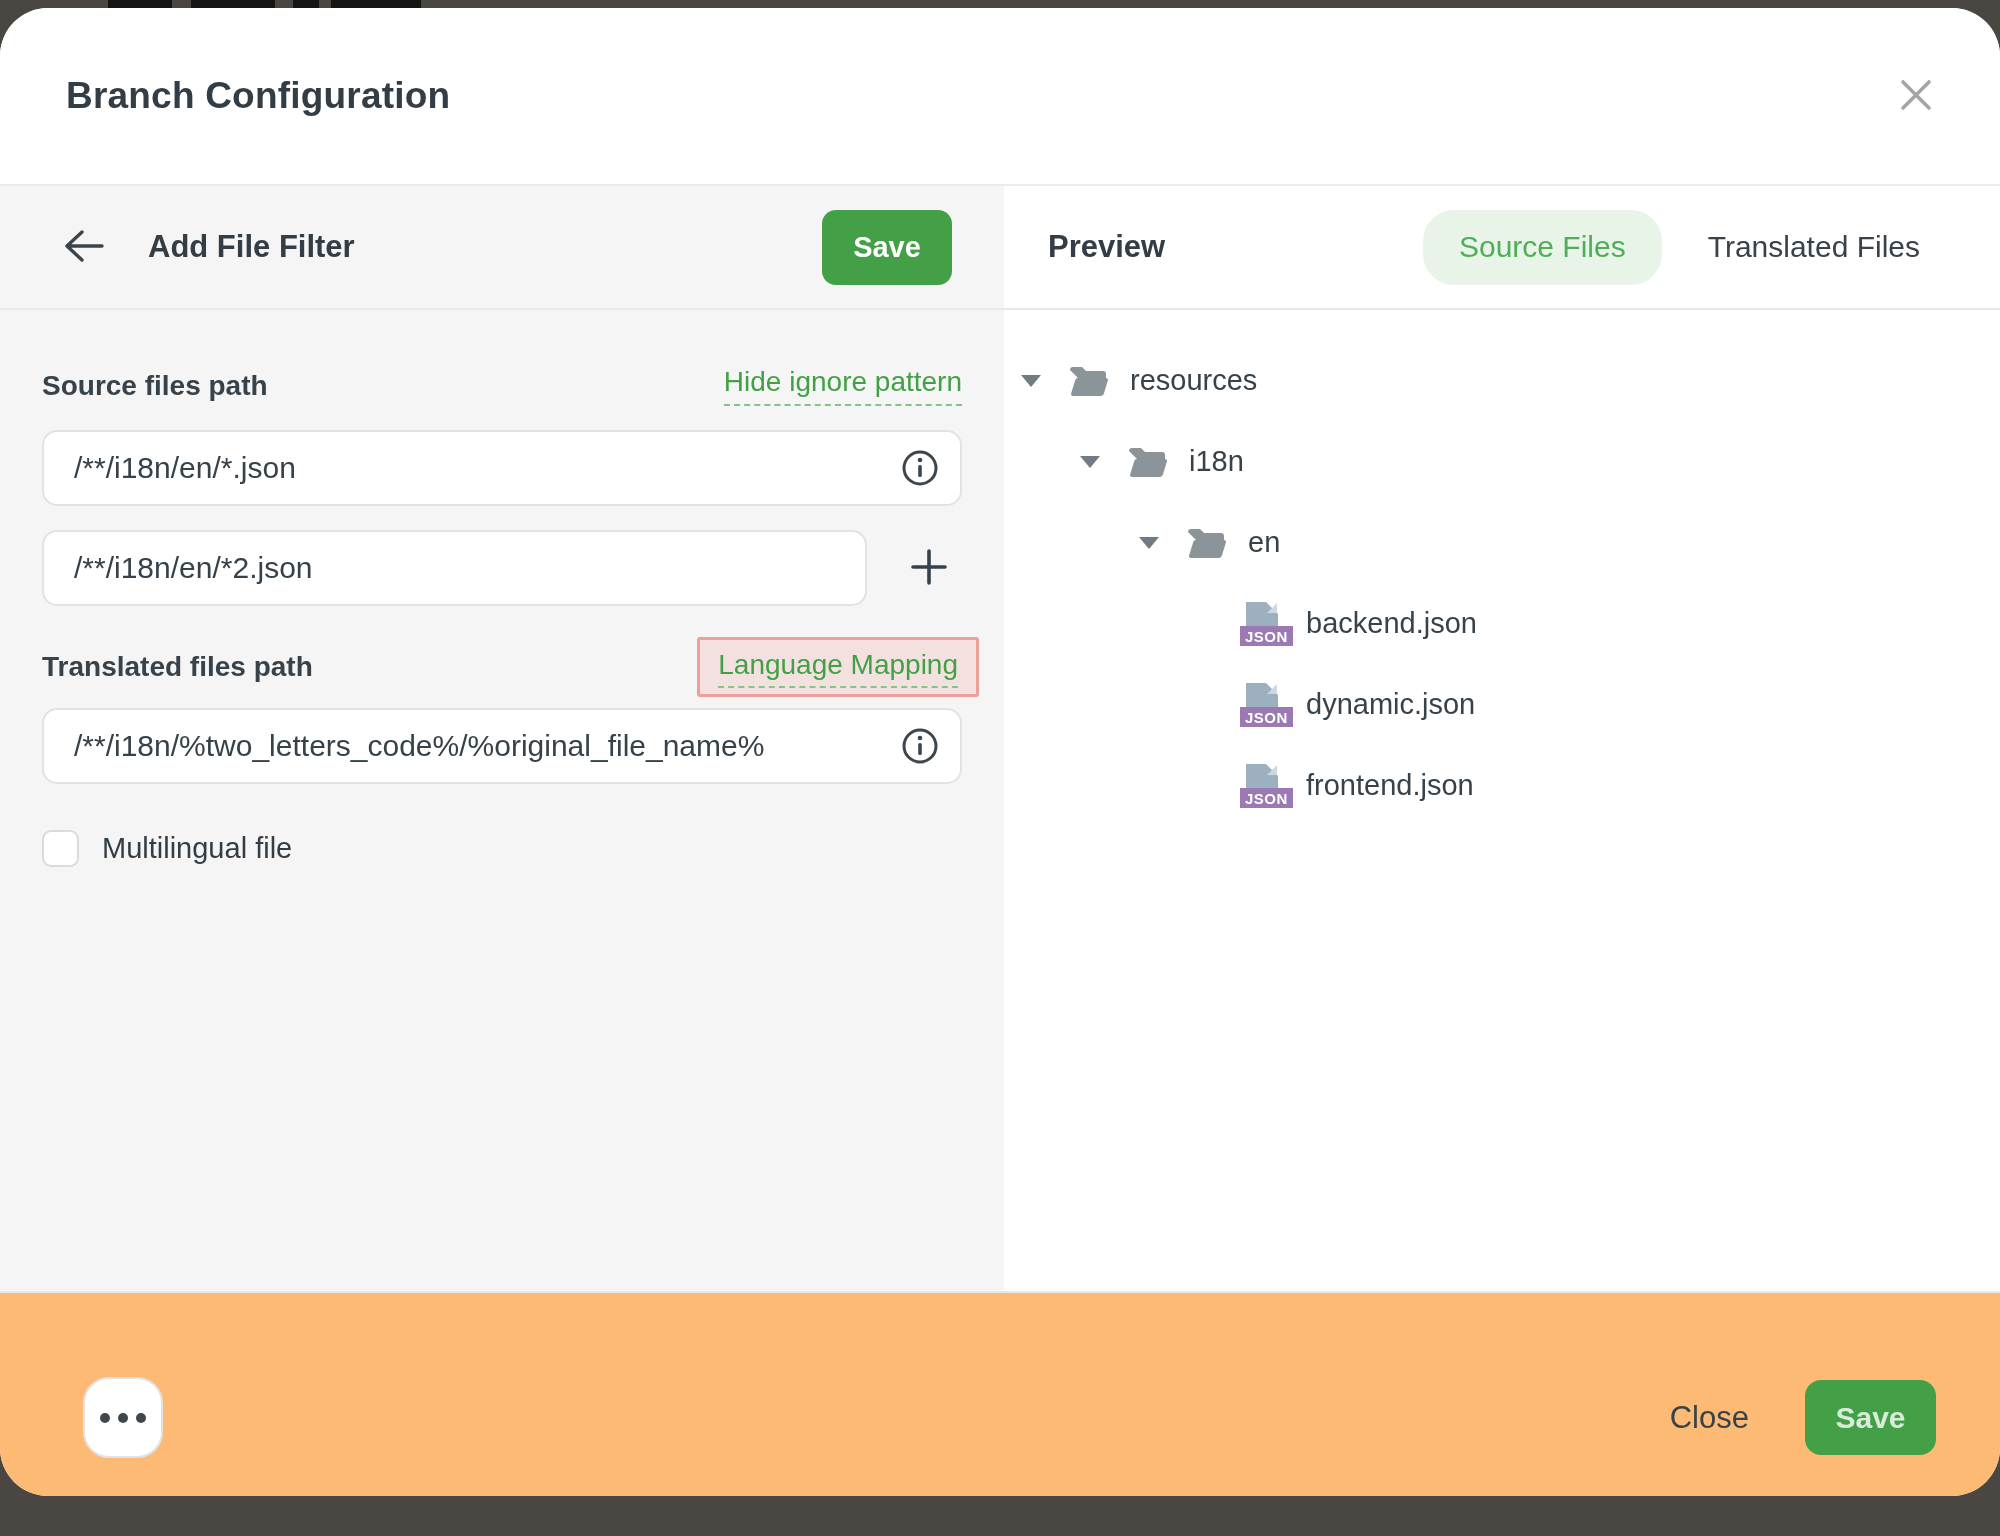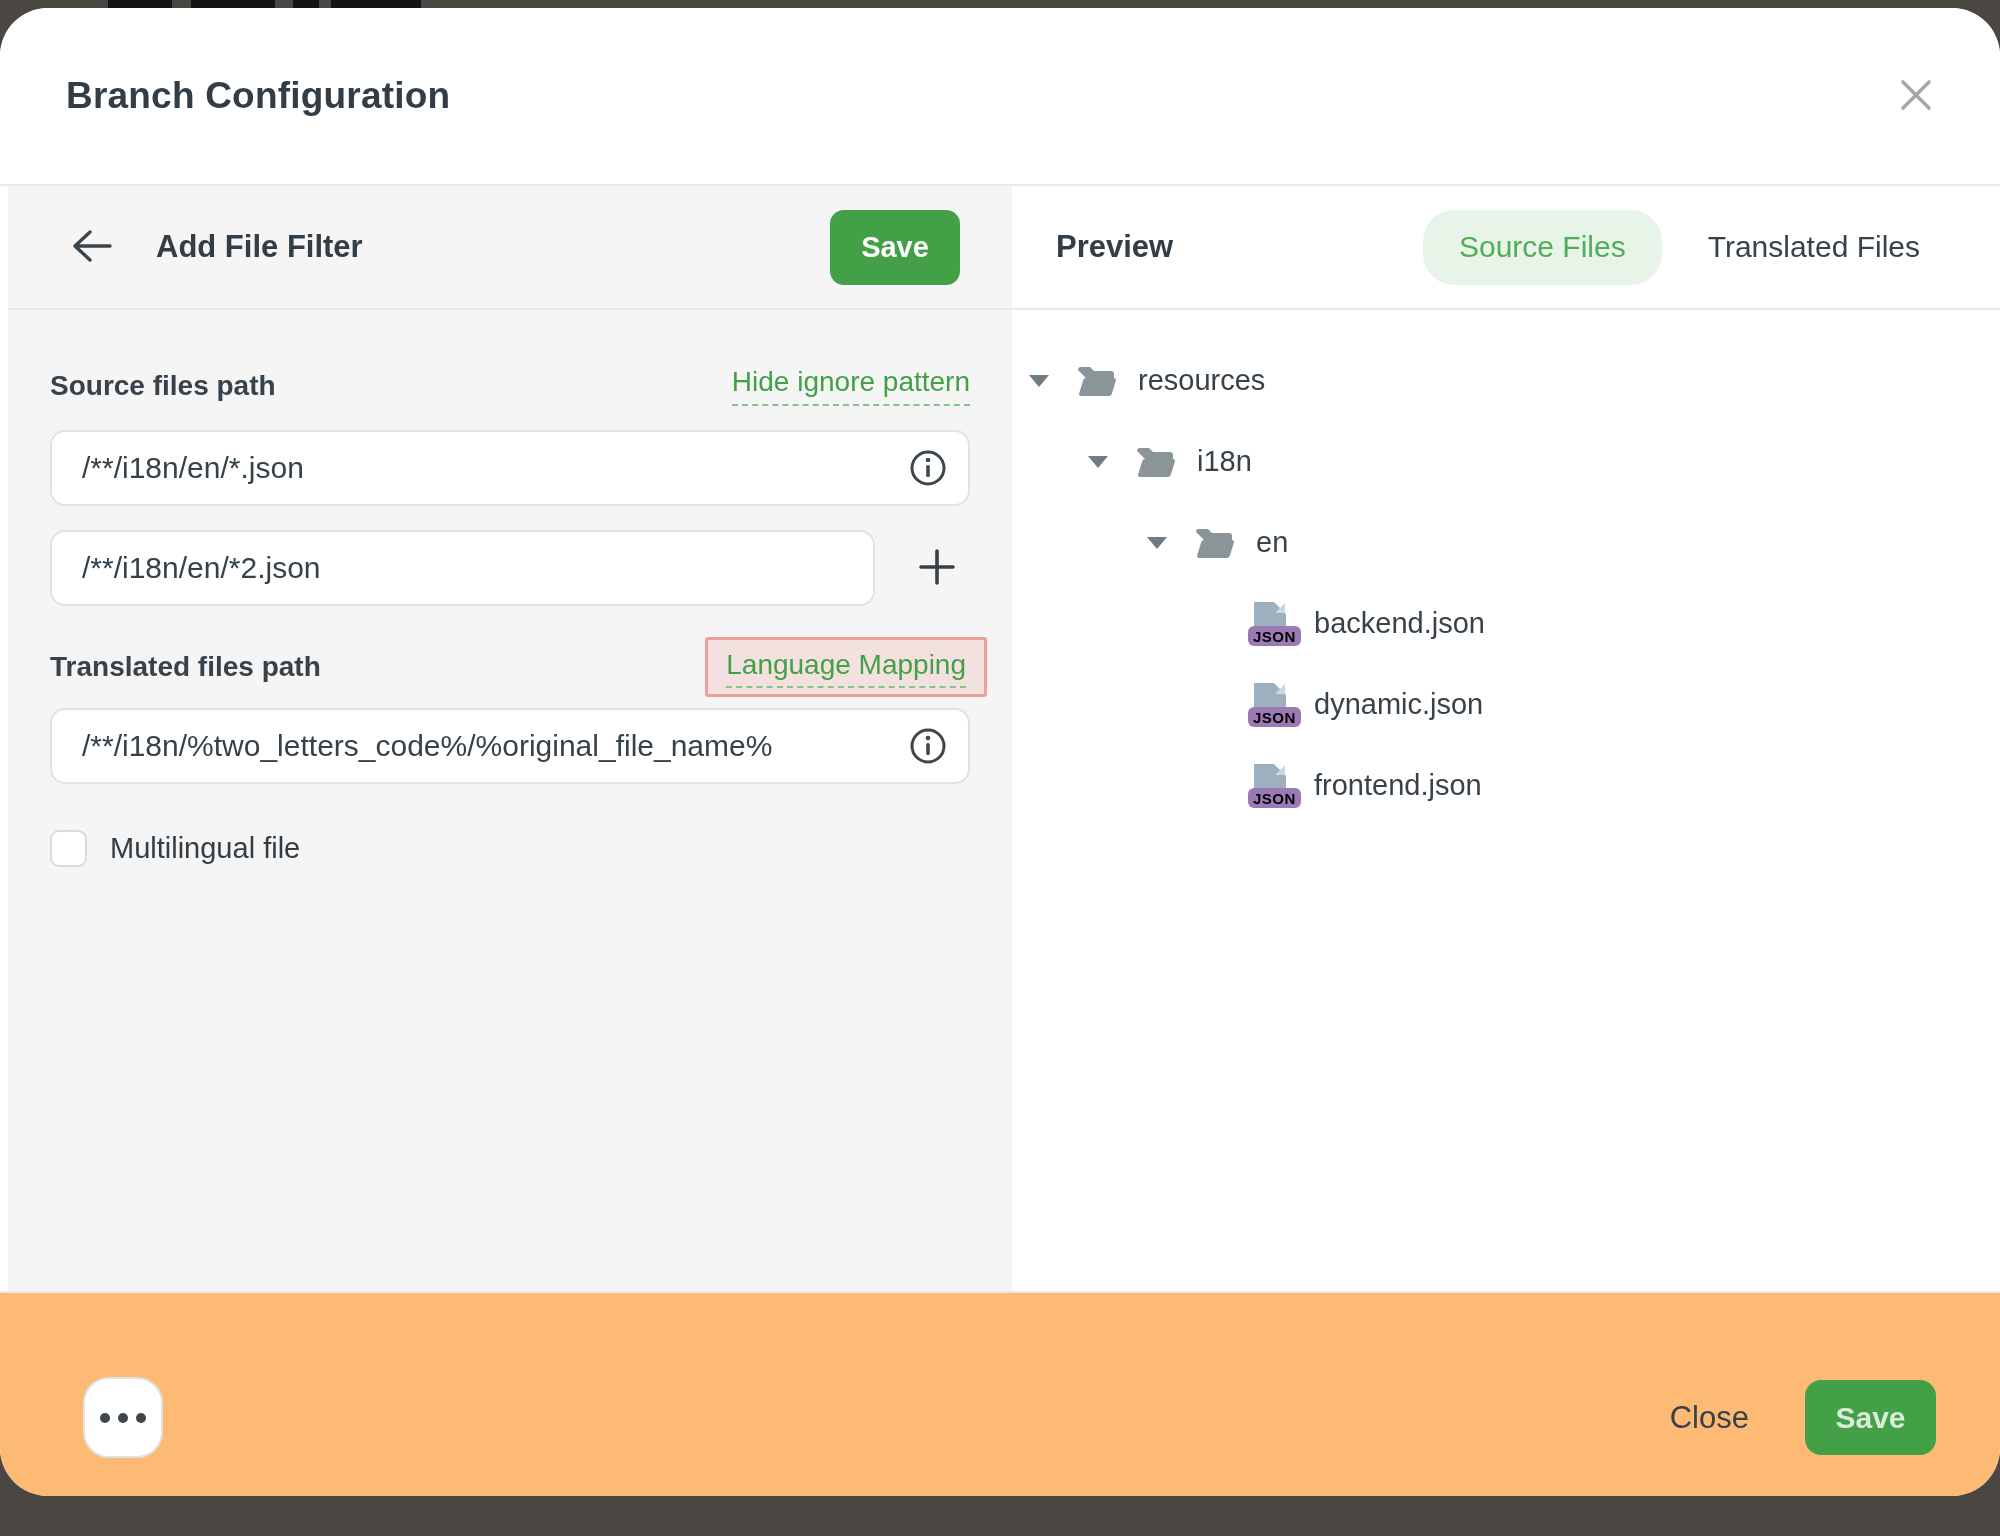--- a/index.html
+++ b/index.html
@@ -20,21 +20,21 @@
   }
 
   
   .title-bar { position:relative; height:178px; display:flex; align-items:center;
     padding:0 66px; border-bottom:2px solid #ebebeb; background:#fff; }
   .title-bar h1 { font-size:37px; font-weight:600; letter-spacing:.2px; color:#333d46; }
   .close-btn { position:absolute; top:62px; right:58px; width:52px; height:52px;
     background:none; border:none; cursor:pointer; display:flex; align-items:center; justify-content:center; }
 
   
-  .content { display:flex; height:1105px;margin-left:8px; }
+  .content { display:flex; height:1105px; }
   .left-pane  { width:1004px; background:#f5f5f5; }
   .right-pane { flex:1; background:#ffffff; }
 
   .pane-header { height:124px; display:flex; align-items:center;
     border-bottom:2px solid #e9e9e9; }
   .left-pane .pane-header { padding:0 52px 0 62px; }
   .right-pane .pane-header { padding:0 0 0 44px; }
 
   .back-btn { background:none; border:none; cursor:pointer; width:48px; height:40px;
     display:flex; align-items:center; }
@@ -98,22 +98,22 @@
   .tree-label { font-size:29px; color:#37424b; }
 
   .file-ic { position:relative; width:36px; height:44px; margin-right:26px; flex:0 0 auto; }
   .file-ic .doc { position:absolute; left:2px; top:0; width:32px; height:38px;
     background:#9cb0bf; }
   .file-ic .fold { position:absolute; right:2px; top:0; width:0; height:0;
     border-left:12px solid transparent; border-top:12px solid #ffffff; }
   .file-ic .fold2 { position:absolute; right:3px; top:1px; width:0; height:0;
     border-left:10px solid transparent; border-bottom:10px solid #ccd8e0; }
   .file-ic .badge { position:absolute; left:-4px; bottom:0; background:#9b79b3;
-    color:#000000; font-size:15px; font-weight:700; letter-spacing:.5px;
-    border-radius:6px; padding:3px 5px 2px 5px; line-height:1; }
+    color:#ffffff; font-size:15px; font-weight:700; letter-spacing:.5px;
+    border-radius:0; padding:3px 5px 2px 5px; line-height:1; }
 
   
   .footer { height:239px; border-top:2px solid #e8e8e8; display:flex; align-items:center;
     padding:12px 64px 0 83px; background:#fdba74; }
   .more-btn { width:80px; height:81px; background:#ffffff; border:2px solid #e2e2e2;
     border-radius:26px; cursor:pointer; display:flex; align-items:center;
     justify-content:center; gap:8px; }
   .more-btn b { width:10px; height:10px; border-radius:50%; background:#3f474d; display:block; }
   .footer .spacer { flex:1; }
   .close-text-btn { background:none; border:none; cursor:pointer;

